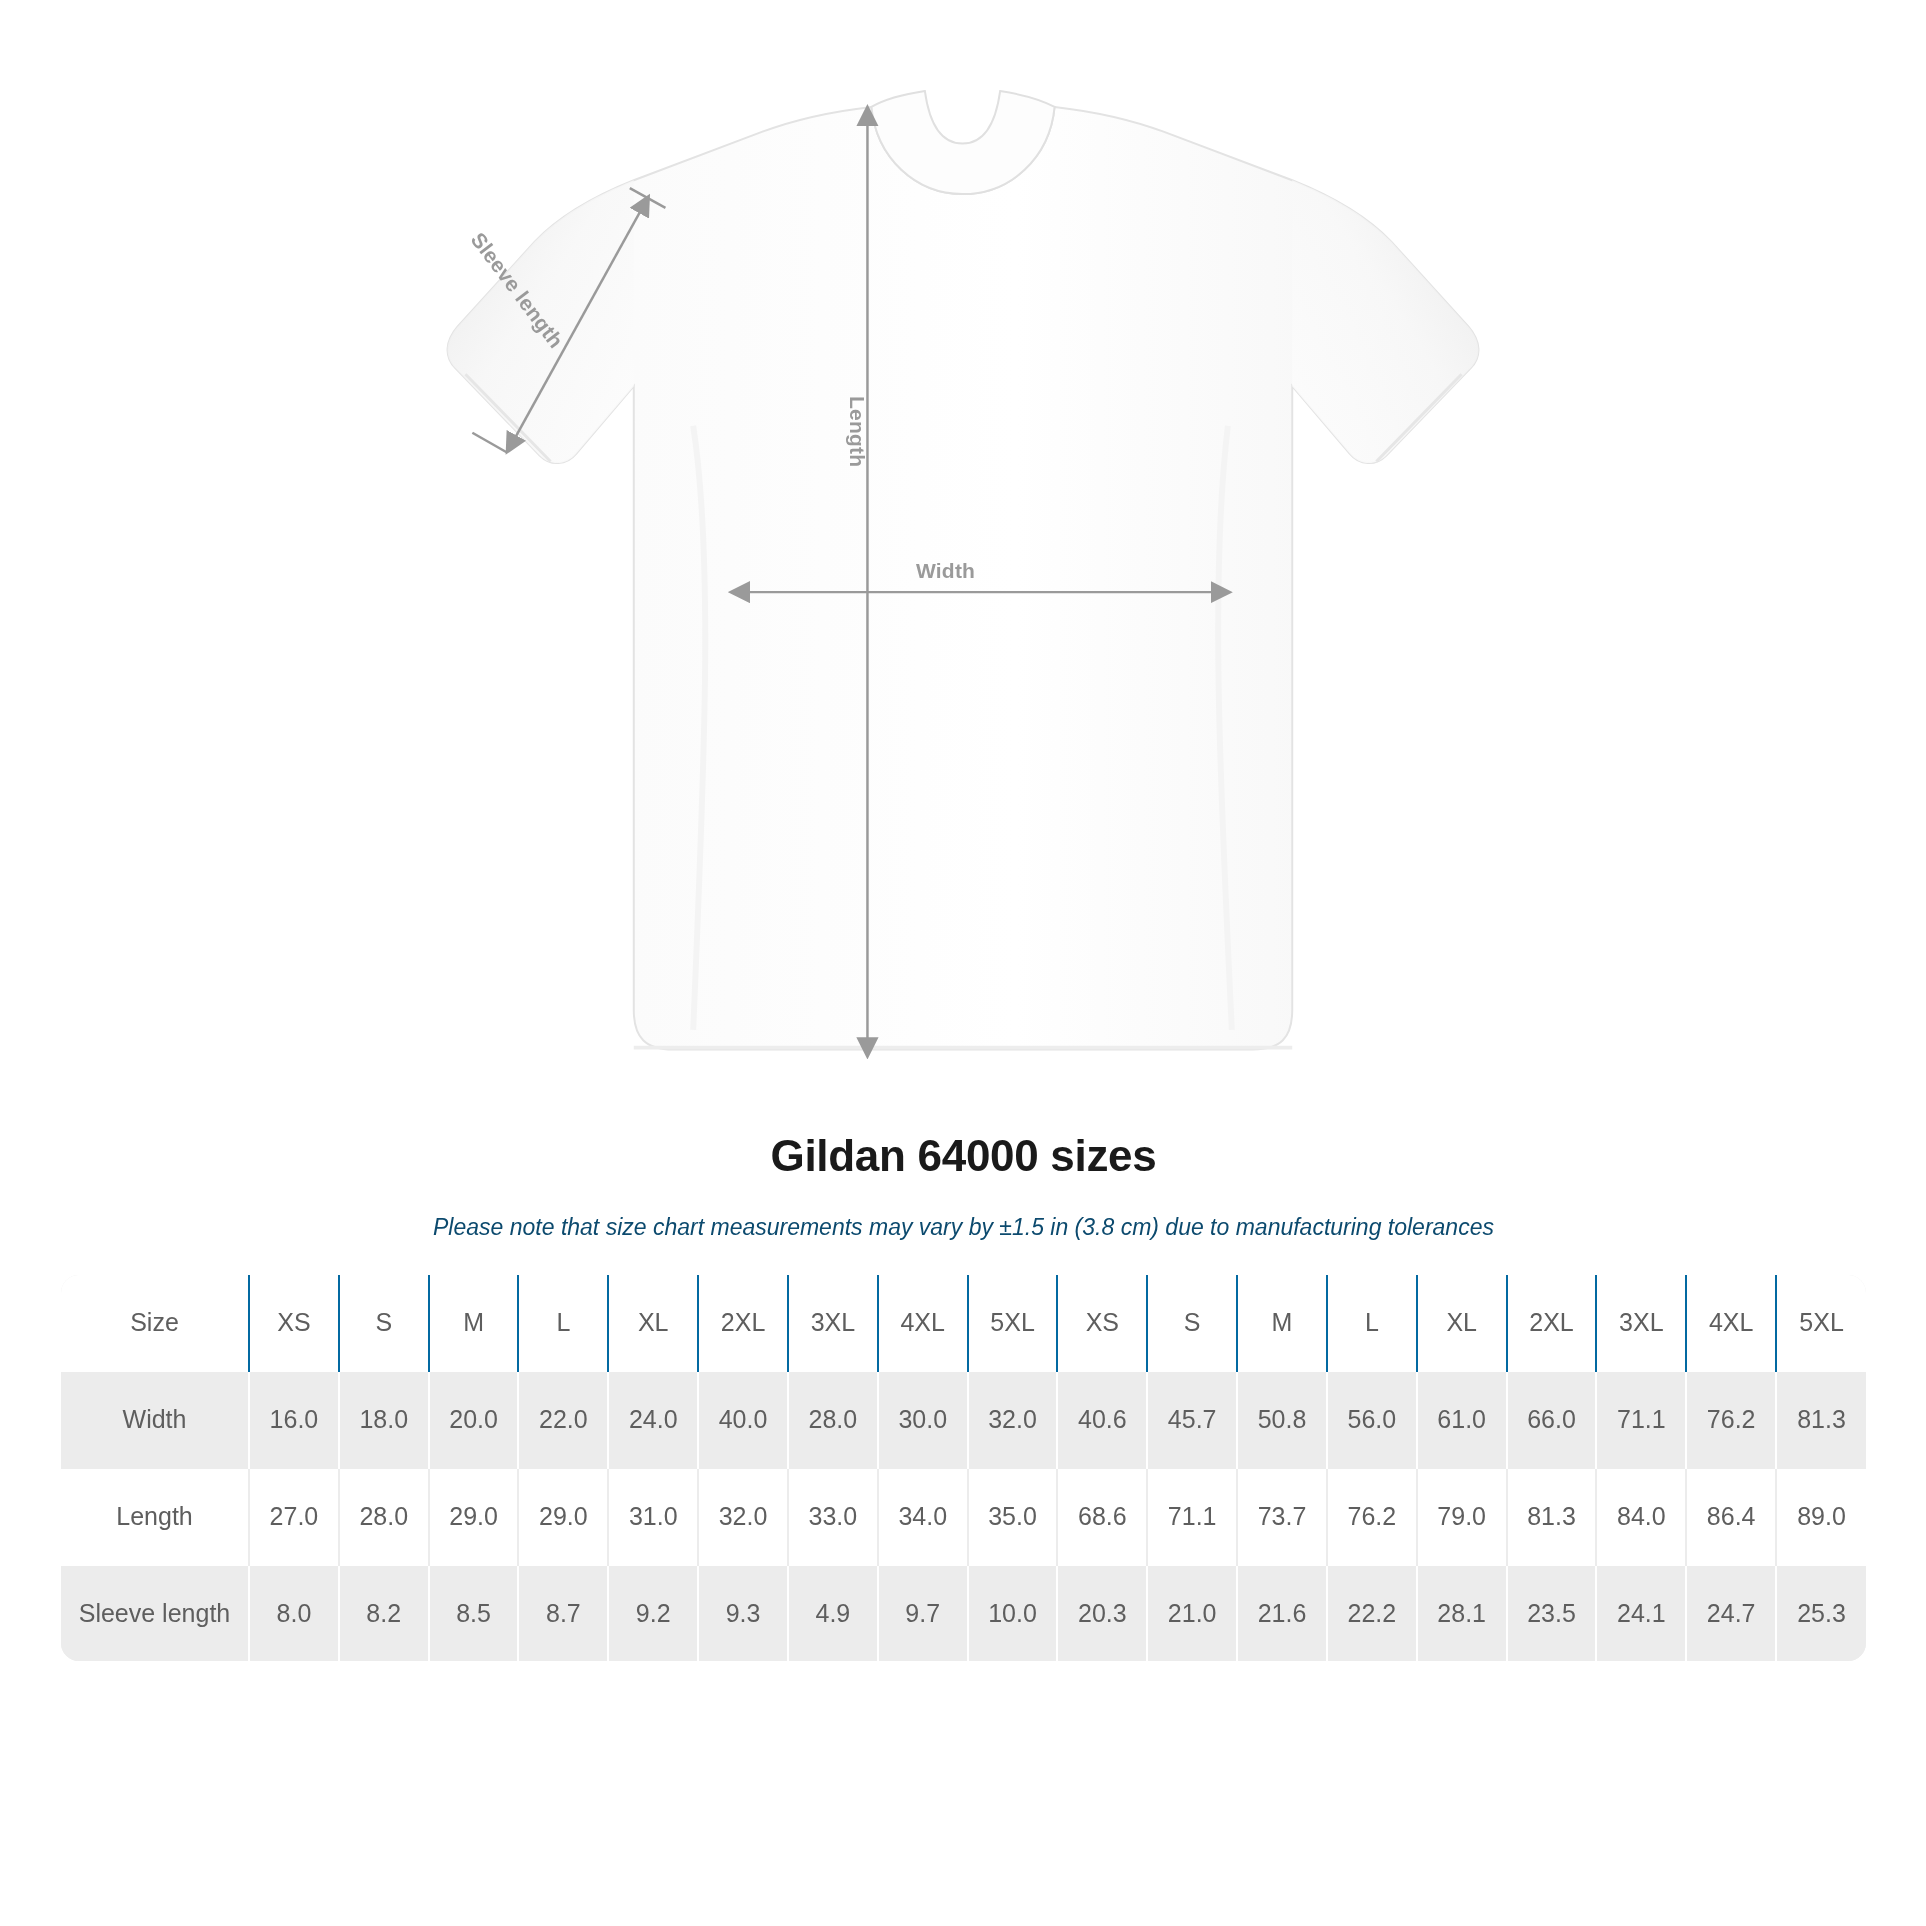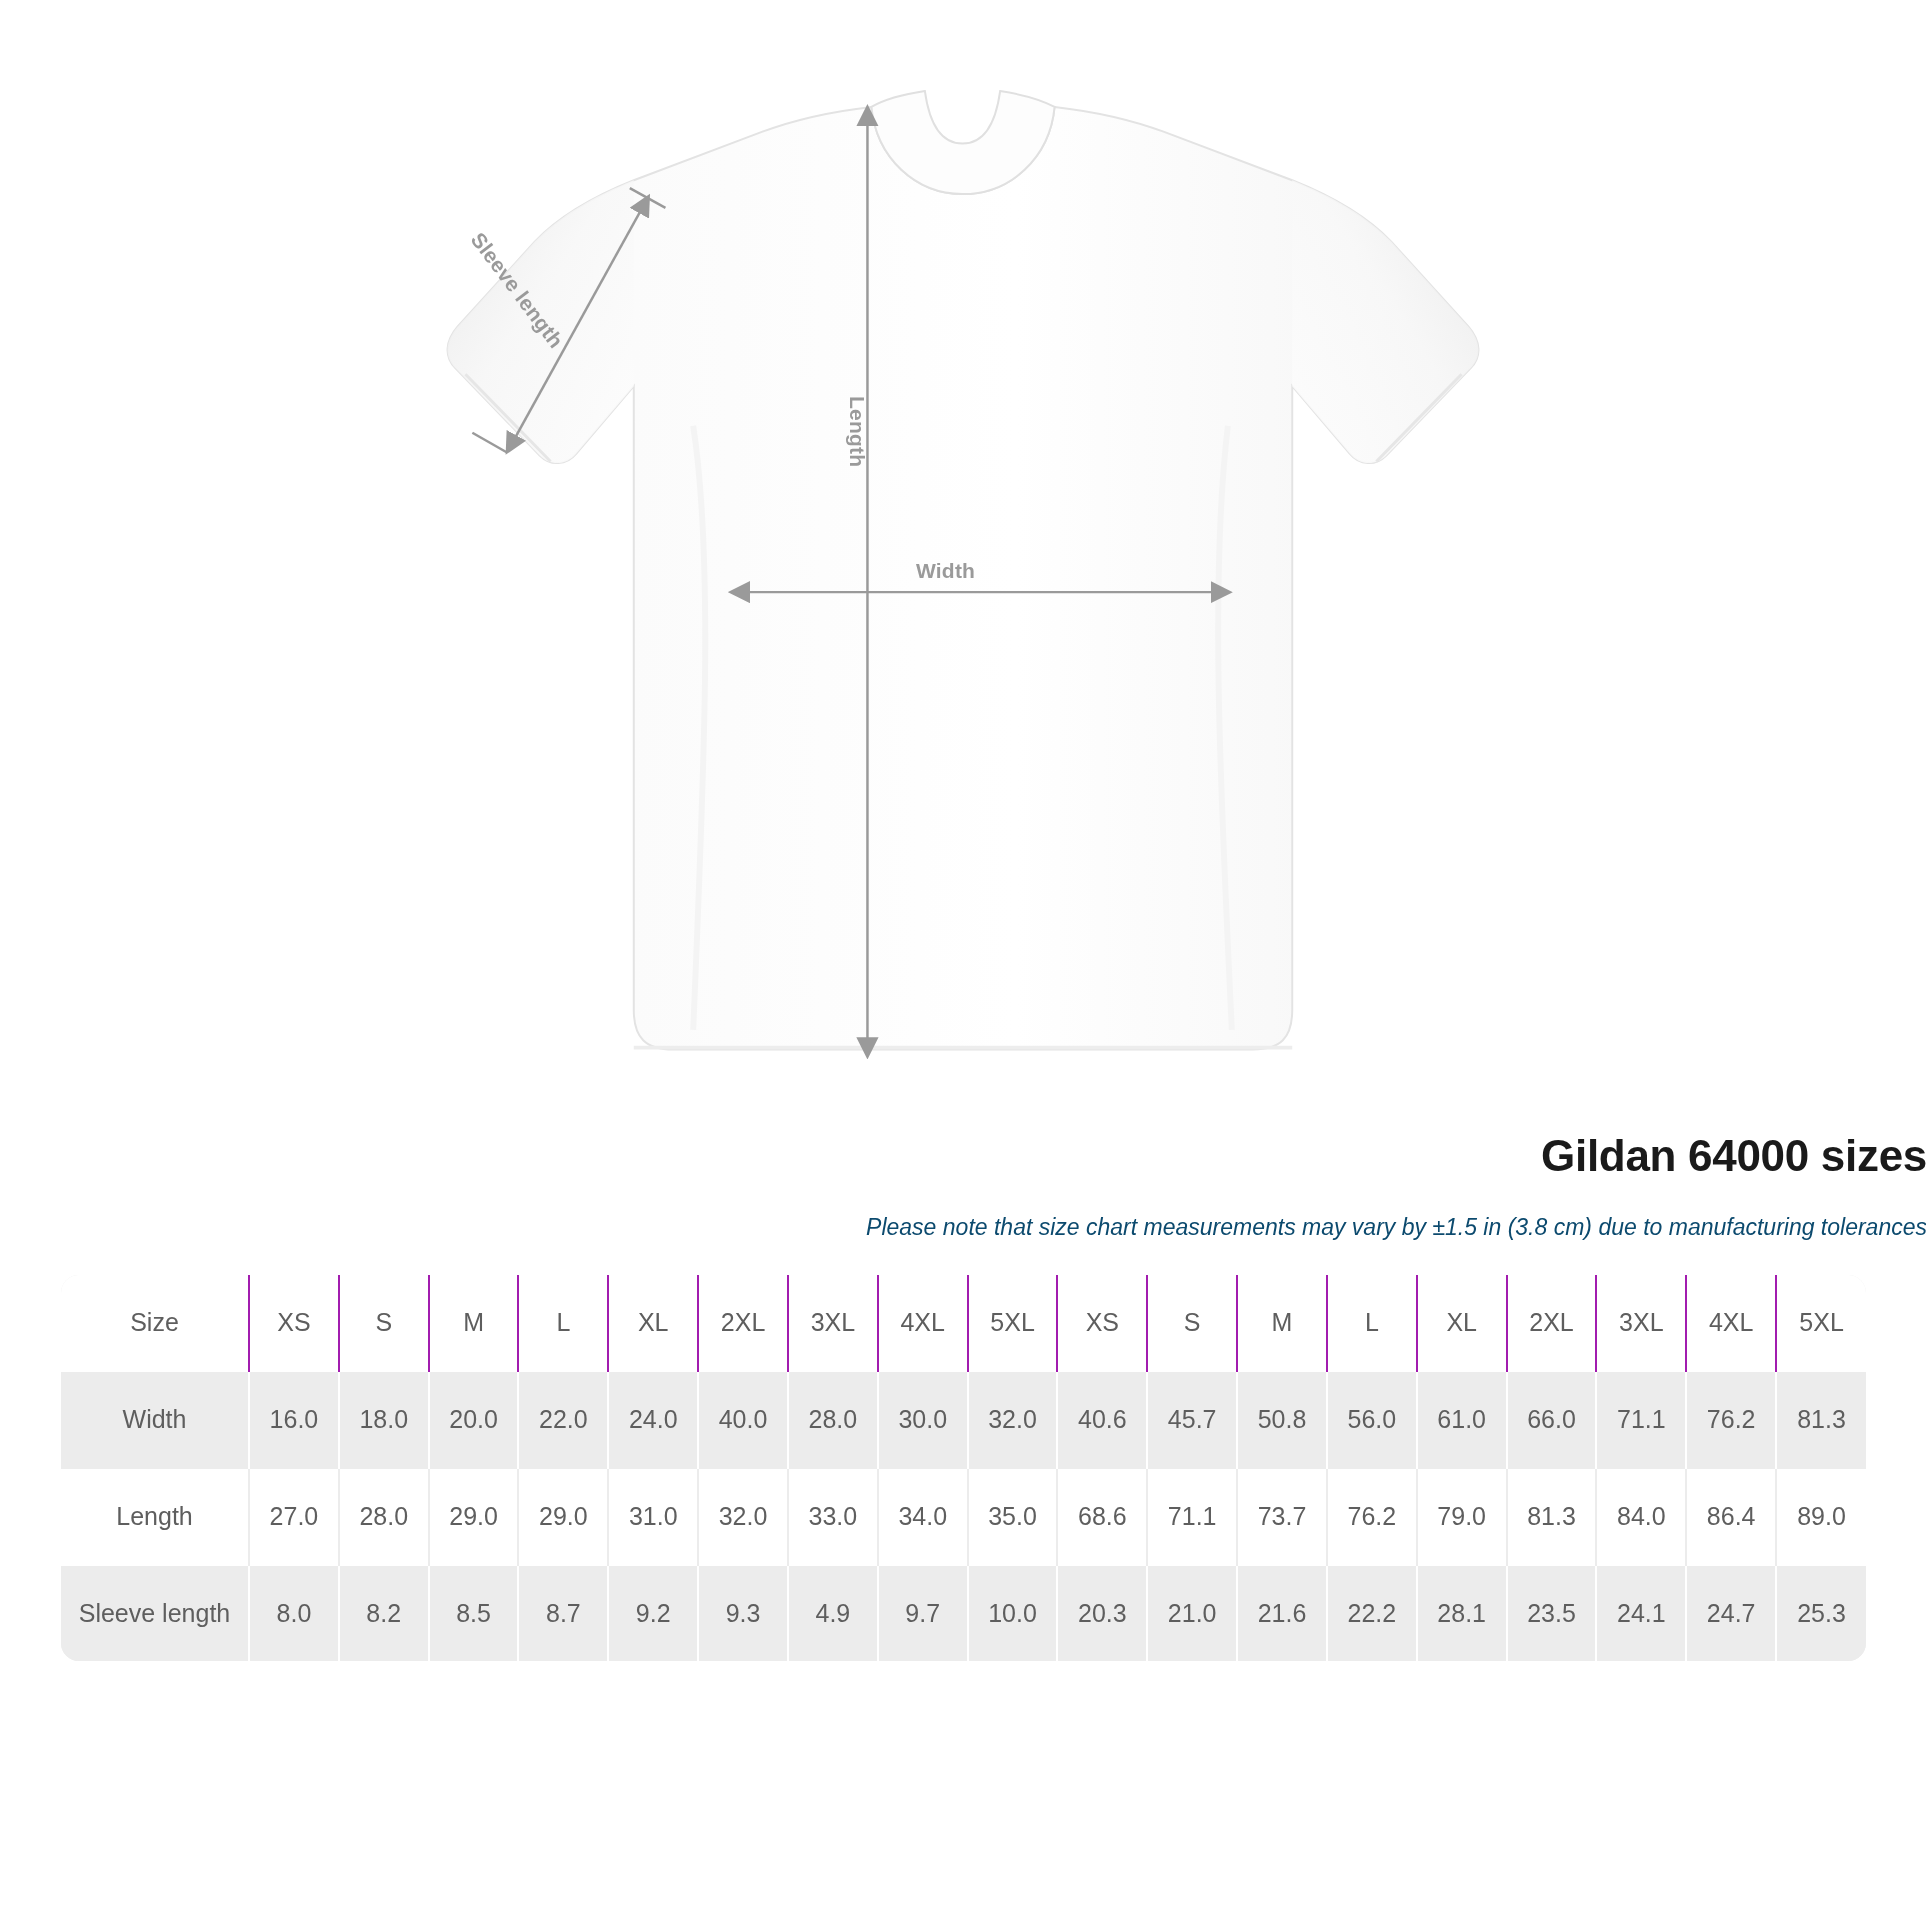--- a/index.html
+++ b/index.html
@@ -53,21 +53,21 @@
   }
   #label-sleeve {
     left: 485px;
     top: 228px;
     transform: rotate(53deg);
     transform-origin: left top;
   }
 
   
   .title-block {
-    text-align: right;
+    text-align: center;
     margin-top: 22px;
   }
   .chart-title {
     font-size: 44px;
     font-weight: bold;
     color: #1a1a1a;
     letter-spacing: -0.3px;
   }
   .chart-note {
     margin-top: 33px;
@@ -113,21 +113,21 @@
     color: #7d7d7d;
     line-height: 1.6;
   }
 
   .size-row td {
     height: 95px;
     background: #ffffff;
     color: #5e5e5e;
     font-size: 25px;
     font-weight: bold;
-    border-right: 2px solid #a21caf;
+    border-right: 2px solid #0369a1;
   }
   .size-row td:last-child { border-right: none; }
 
   .data-row td {
     height: 95px;
     font-size: 25px;
     color: #5e5e5e;
     border-right: 2px solid #ffffff;
     border-top: 2px solid #ffffff;
   }

